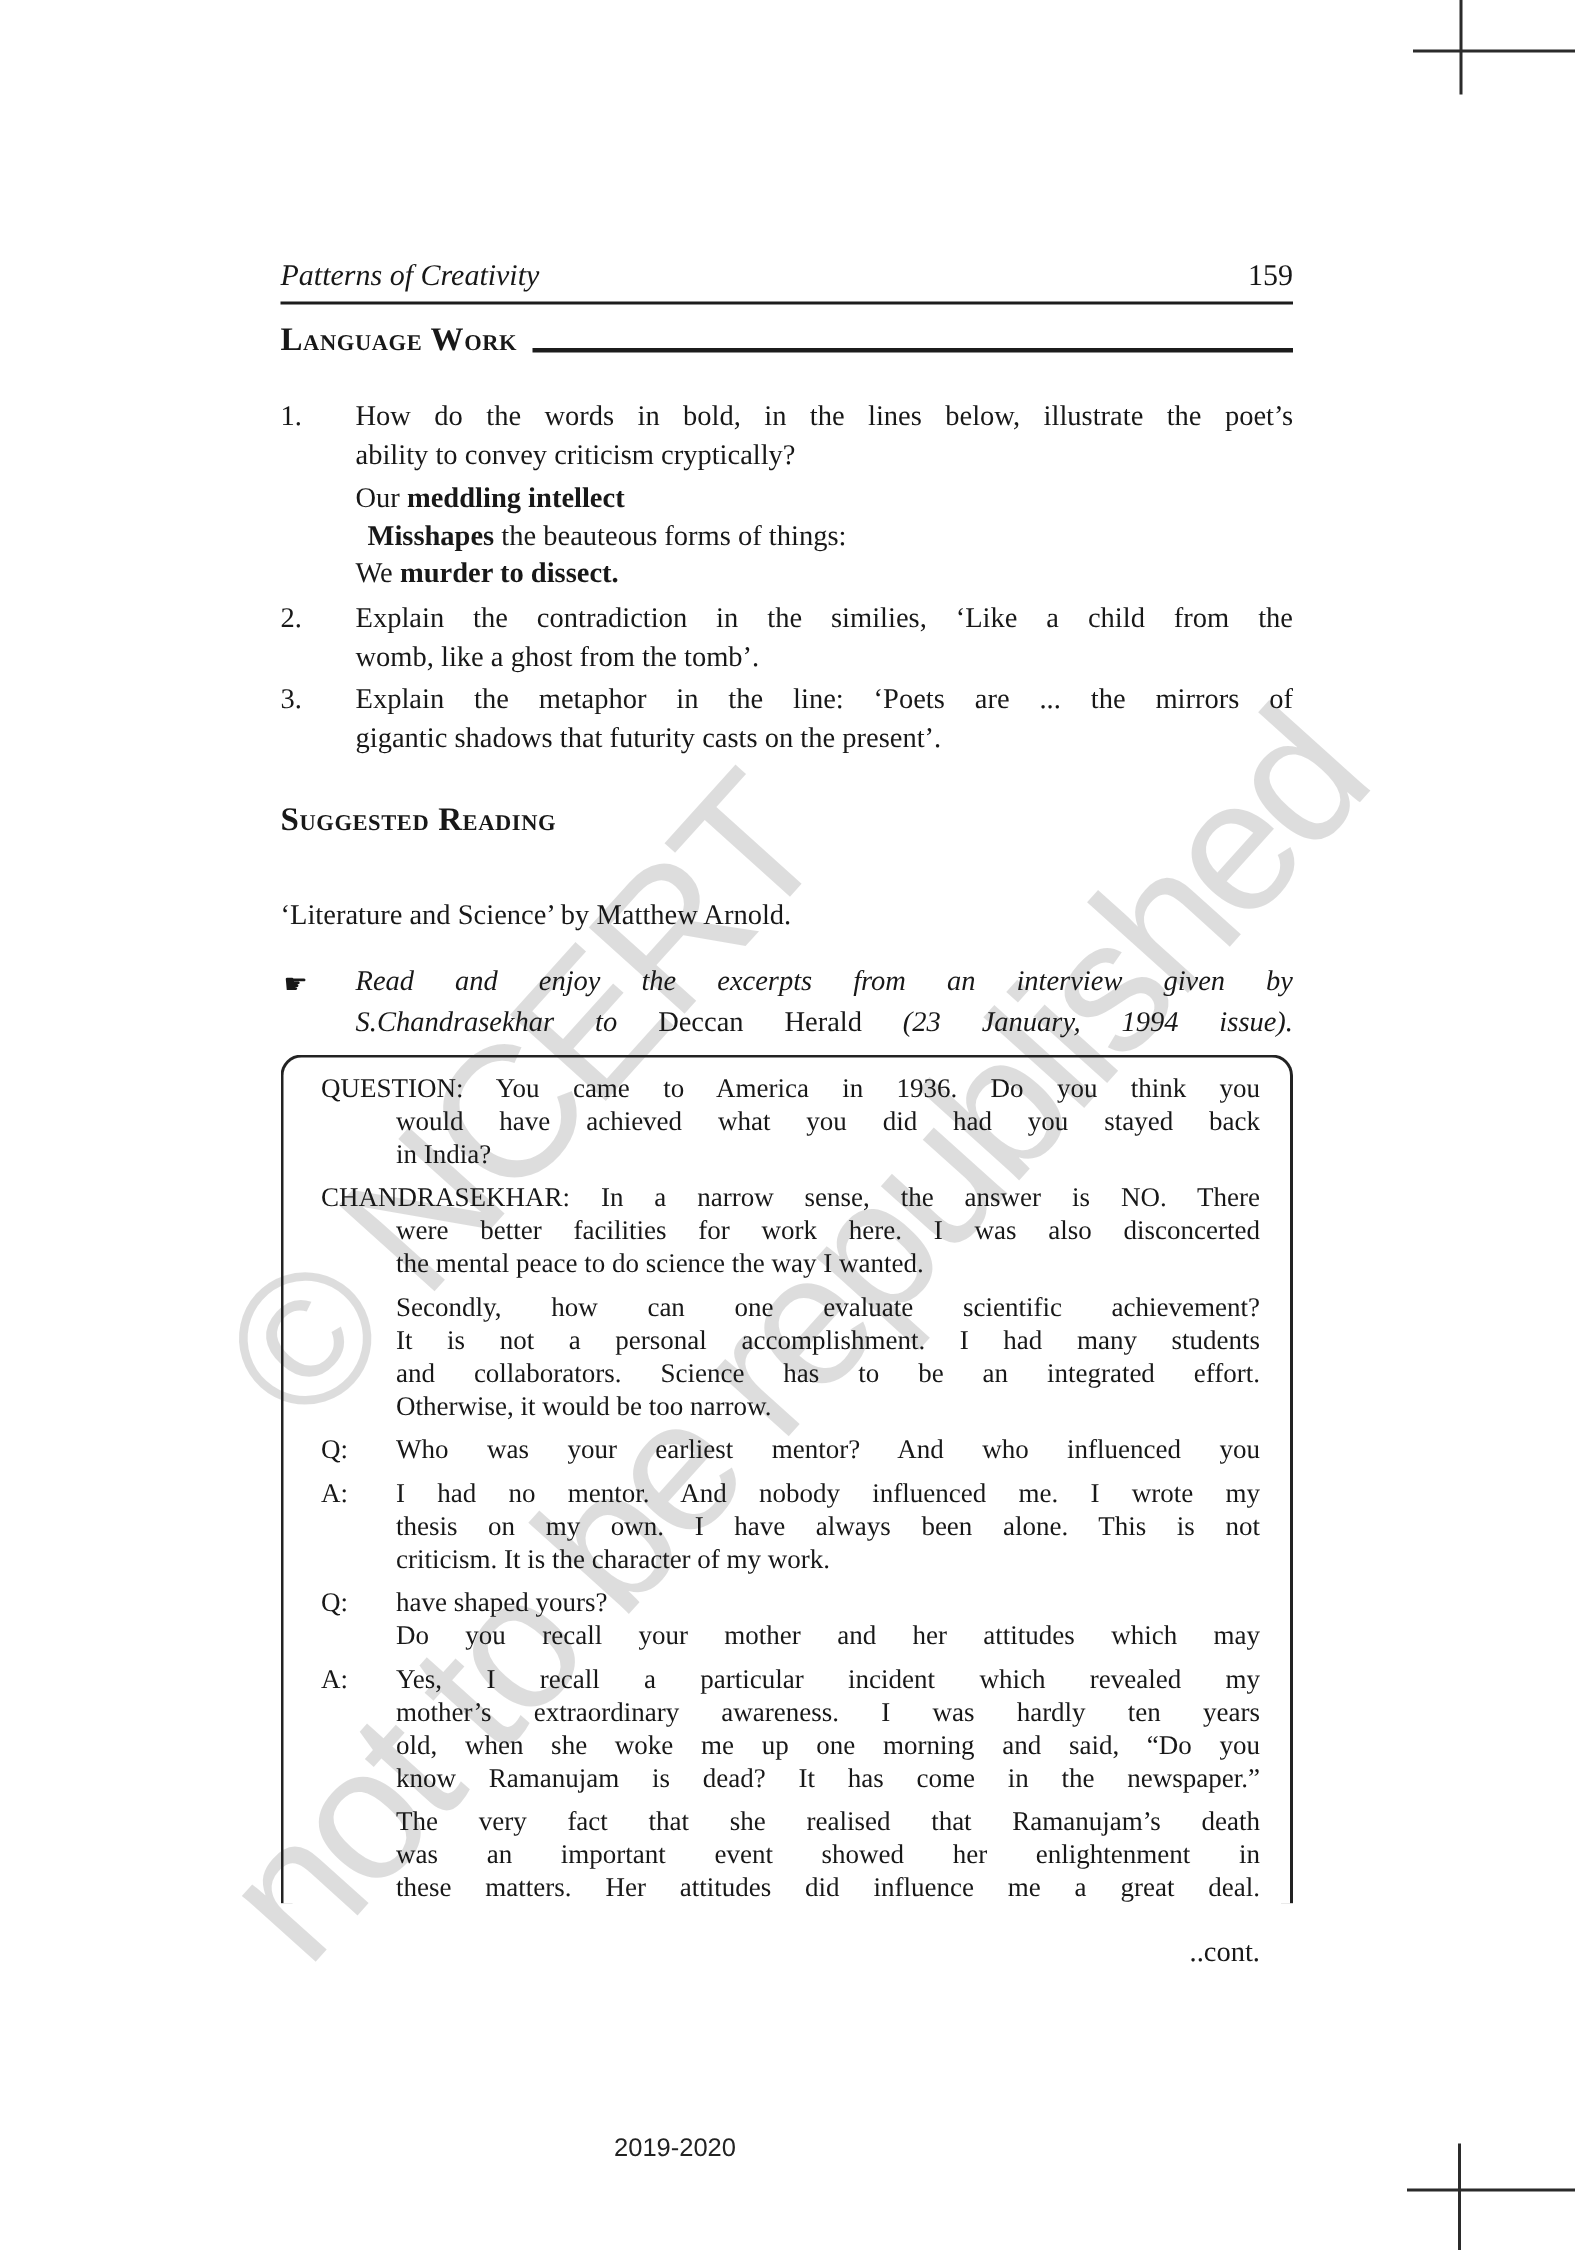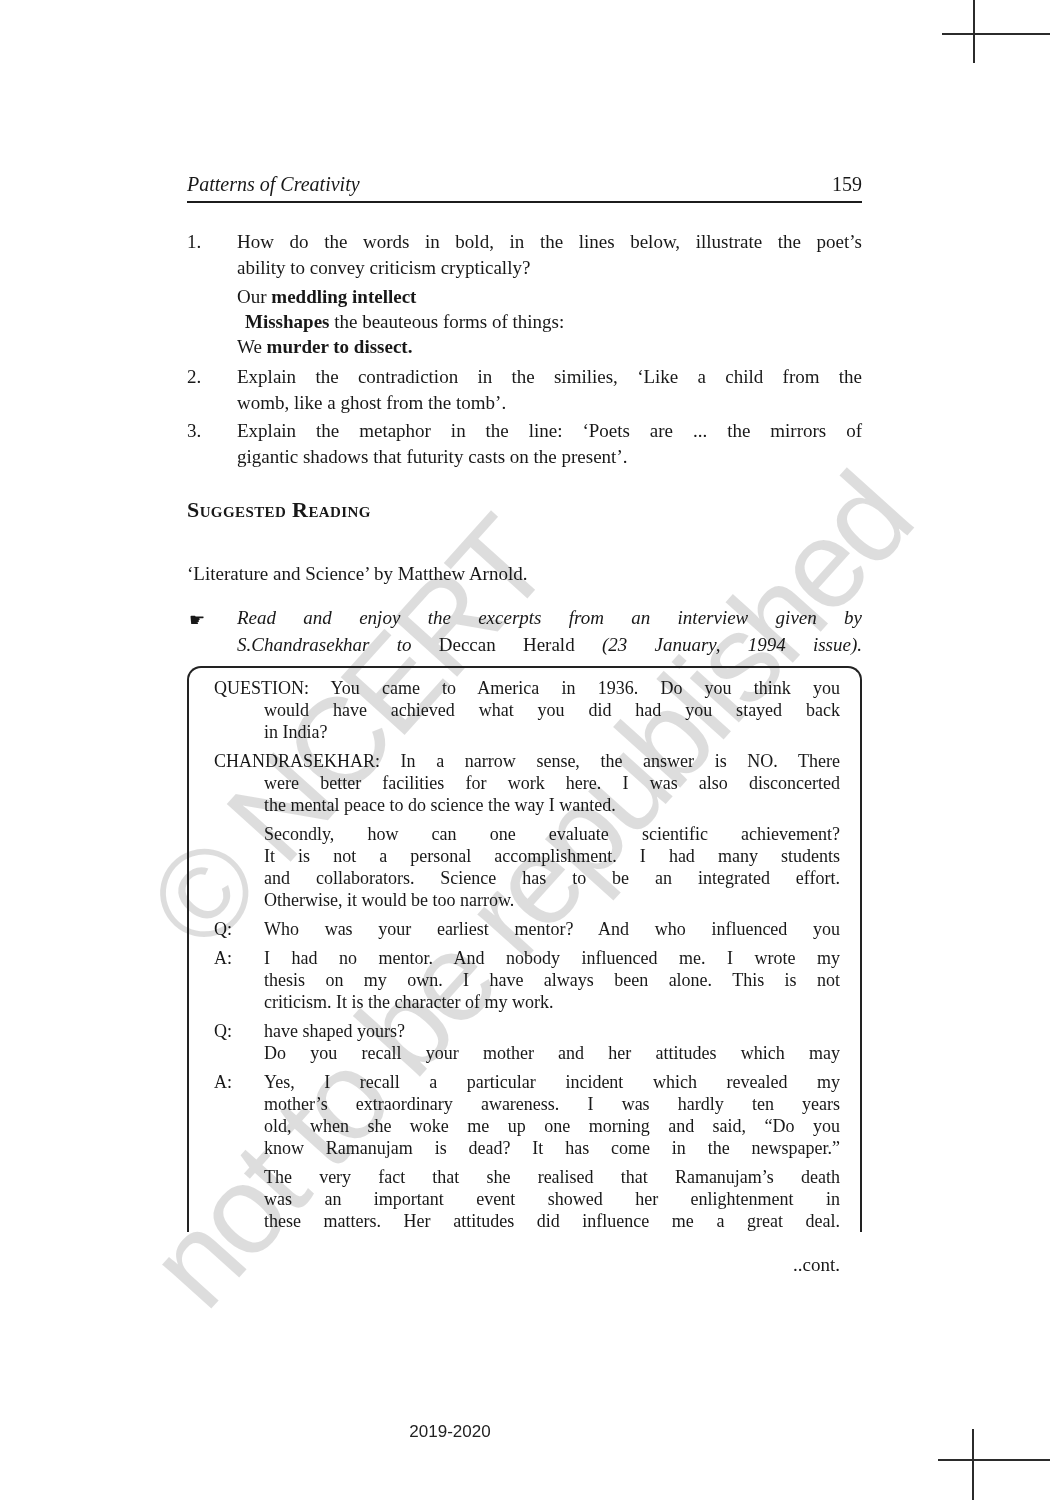--- a/index.html
+++ b/index.html
@@ -74,20 +74,24 @@
   <div class="crop" style="left:972px;top:1429px;width:2px;height:71px"></div>
   <div class="crop" style="left:938px;top:1459px;width:112px;height:2px"></div>
 
   <div class="content">
 
     <div class="pghead">
       <span class="running">Patterns of Creativity</span>
       <span class="pgnum">159</span>
     </div>
 
+    <div class="sechead">
+      <span class="shtext">Language Work</span>
+      <span class="shrule"></span>
+    </div>
 
     <div class="qblock">
 
       <div class="q">
         <span class="qnum">1.</span>
         <div class="ln j">How do the words in bold, in the lines below, illustrate the poet’s</div>
         <div class="ln">ability to convey criticism cryptically?</div>
       </div>
 
       <div class="poem">

